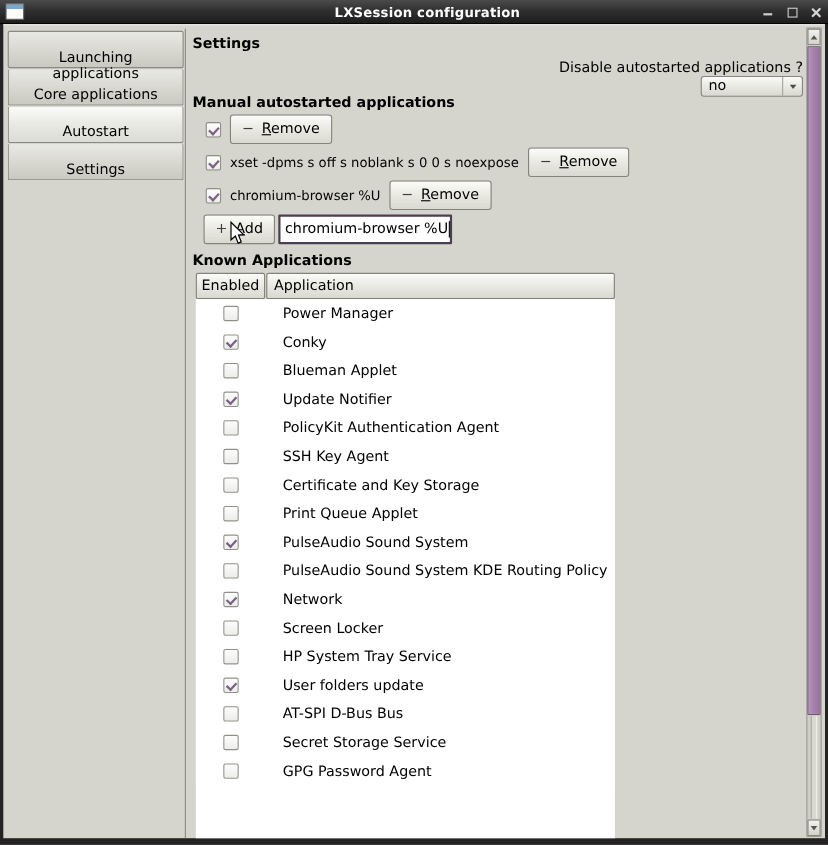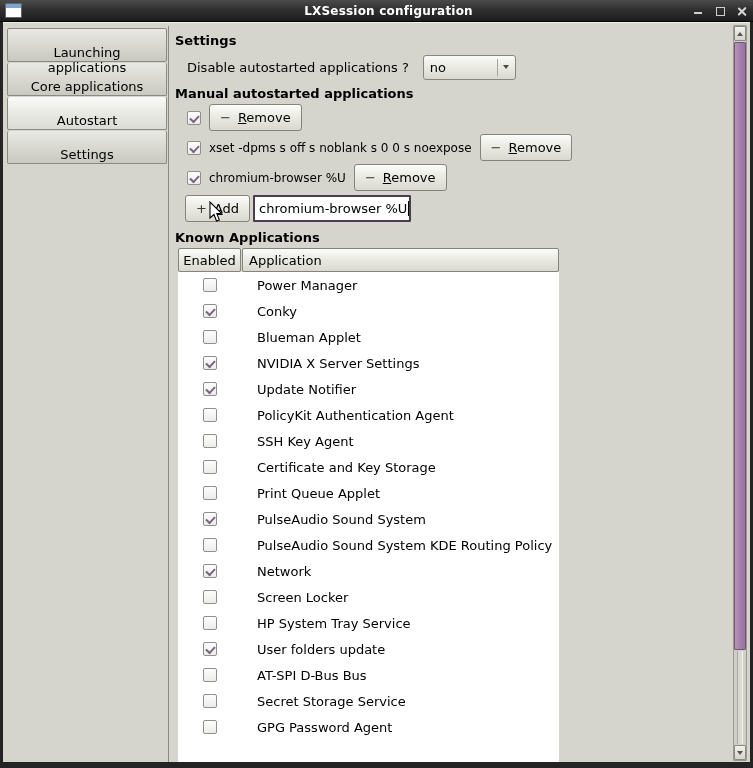--- a/index.html
+++ b/index.html
@@ -31,21 +31,21 @@
   .side-btn{display:block;width:100%;height:28px;margin:1px;padding:16px;
     background:linear-gradient(180deg,#e9e9e4 0%,#d6d6ce 60%,#c9c9c1 100%);
     border:1px solid #8a8a82;border-radius:2px;font-size:13px;color:#000;text-align:center;cursor:default;}
   .side-btn + .side-btn{margin-top:0;border-top-width:0;}
   .side-btn.active{background:linear-gradient(180deg,#fafaf8 0%,#e8e8e2 55%,#dcdcd6 100%);}
 
   
   .content{position:absolute;left:169px;top:2px;right:20px;bottom:0;padding:6px 0 0 3px;overflow:hidden;}
   .section-header{font-size:13px;font-weight:bold;color:#000;margin:2px 0 3px 0;}
 
-  .disable-row{display:flex;align-items:center;margin:6px 0 6px 12px;height:26px;}
+  .disable-row{display:flex;align-items:flex-end;margin:6px 0 6px 12px;height:26px;flex-direction:column;}
   .disable-label{font-size:13px;color:#000;}
   .combo{width:93px;height:25px;margin-left:14px;display:flex;align-items:center;
     background:linear-gradient(180deg,#fafaf7 0%,#e3e3db 70%,#d8d8d0 100%);
     border:1px solid #87877f;border-radius:3px;cursor:default;}
   .combo-value{flex:1;font-size:13px;padding-left:6px;color:#000;}
   .combo-sep{width:1px;height:17px;background:#a5a59d;}
   .combo-arrow-cell{width:17px;display:flex;align-items:center;justify-content:center;}
   .combo-arrow{width:0;height:0;border-left:3.5px solid transparent;border-right:3.5px solid transparent;border-top:4.5px solid #4b4b47;}
 
   
@@ -207,26 +207,20 @@
     <span class="app-name">Conky</span>
   </div>
 
   <div class="app-row">
     <span class="cb-cell">
                 <span class="cb"></span>
               </span>
     <span class="app-name">Blueman Applet</span>
   </div>
 
-  <div class="app-row">
-    <span class="cb-cell">
-                <span class="cb checked"></span>
-              </span>
-    <span class="app-name">NVIDIA X Server Settings</span>
-  </div>
 
   <div class="app-row">
     <span class="cb-cell">
                 <span class="cb checked"></span>
               </span>
     <span class="app-name">Update Notifier</span>
   </div>
 
   <div class="app-row">
     <span class="cb-cell">

